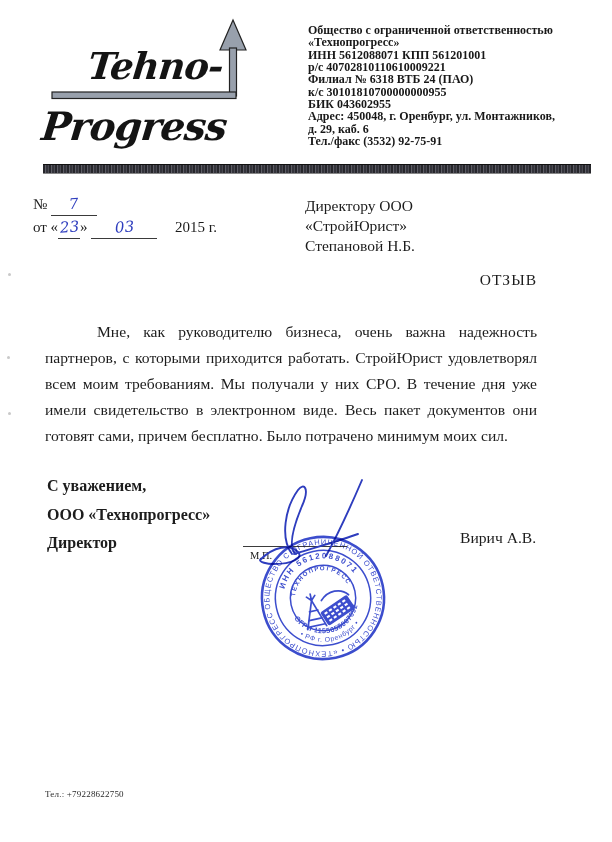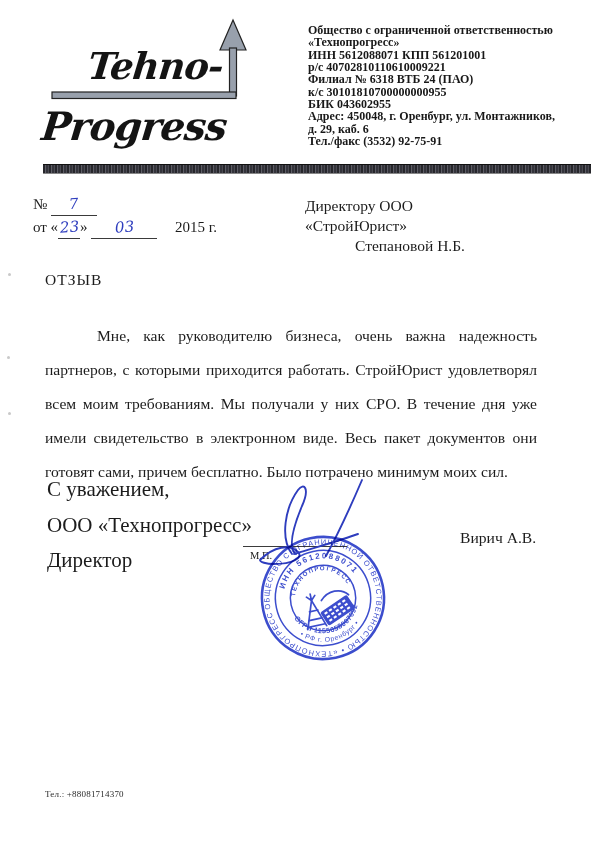--- a/index.html
+++ b/index.html
@@ -45,35 +45,35 @@
   
   .ref-block{left:33px;top:193px;font-size:15px;line-height:22px;}
   .ref-row{white-space:nowrap;height:23px;}
   .uline{display:inline-block;border-bottom:1.2px solid #3a3a3a;text-align:center;}
   .hand{
     font-family:"DejaVu Serif", serif;font-style:italic;
     color:var(--ink);font-size:15px;
     display:inline-block;transform:rotate(-4deg);
   }
   .addressee{left:305px;top:196px;width:210px;font-size:15.5px;line-height:20px;}
-  .addressee .line2{text-align:center;}
+  .addressee .line2{}
 
   
   .doc-title{
-    left:45px;top:271px;width:492px;text-align:left;
+    left:45px;top:271px;width:492px;text-align:right;
     font-size:15.5px;letter-spacing:1px;
   }
   .doc-body{
     left:45px;top:319px;width:492px;
-    font-size:15.6px;line-height:34px;
+    font-size:15.6px;line-height:26px;
     text-align:justify;text-indent:52px;
   }
 
   
-  .closing{left:47px;top:477px;font-size:21px;}
+  .closing{left:47px;top:477px;font-size:16px;font-weight:bold;}
   .closing div{margin-bottom:10.5px;}
   .signer{left:460px;top:529px;font-size:15.6px;}
   .sig-line{left:243px;top:546px;width:104px;height:1.3px;background:#3b3b3b;}
   .seal-mark{left:250px;top:550px;font-size:10.5px;color:#222;}
 
   
   .signature-svg{left:230px;top:468px;}
   .signature-svg path{stroke:var(--ink);stroke-width:1.9;fill:none;stroke-linecap:round;}
   .stamp-svg{
     left:216px;top:491px;
@@ -202,17 +202,17 @@
             <rect x="4" y="5.4" width="3" height="2"></rect>
             <rect x="9" y="5.4" width="3" height="2"></rect>
             <rect x="14" y="5.4" width="3" height="2"></rect>
             <rect x="19" y="5.4" width="3" height="2"></rect>
         </g>
       </g>
     </g>
   </g>
 </svg>
 
-<div class="abs footer-tel">Тел.: +88081714370</div>
+<div class="abs footer-tel">Тел.: +79228622750</div>
 
 <div class="abs scan-dot" style="left:8px;top:273px;"></div>
 <div class="abs scan-dot" style="left:7px;top:356px;"></div>
 <div class="abs scan-dot" style="left:8px;top:412px;"></div>
 
 </body></html>

